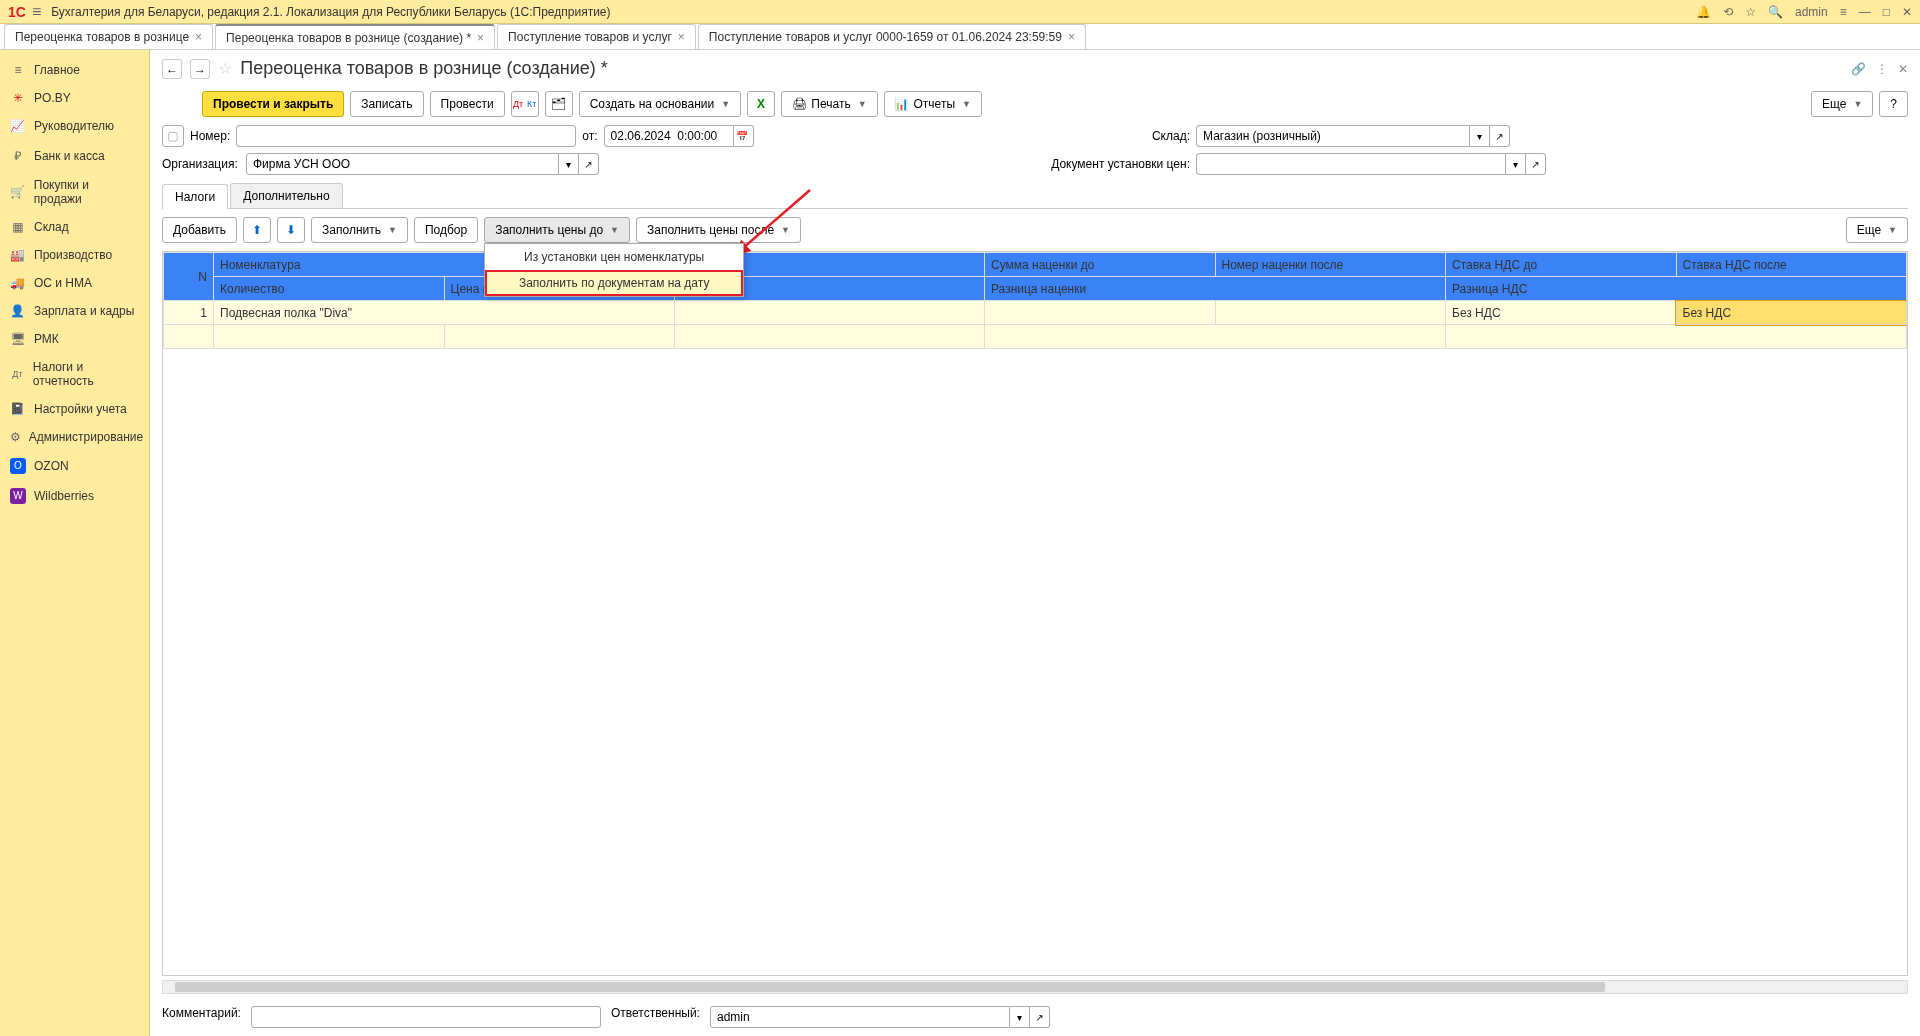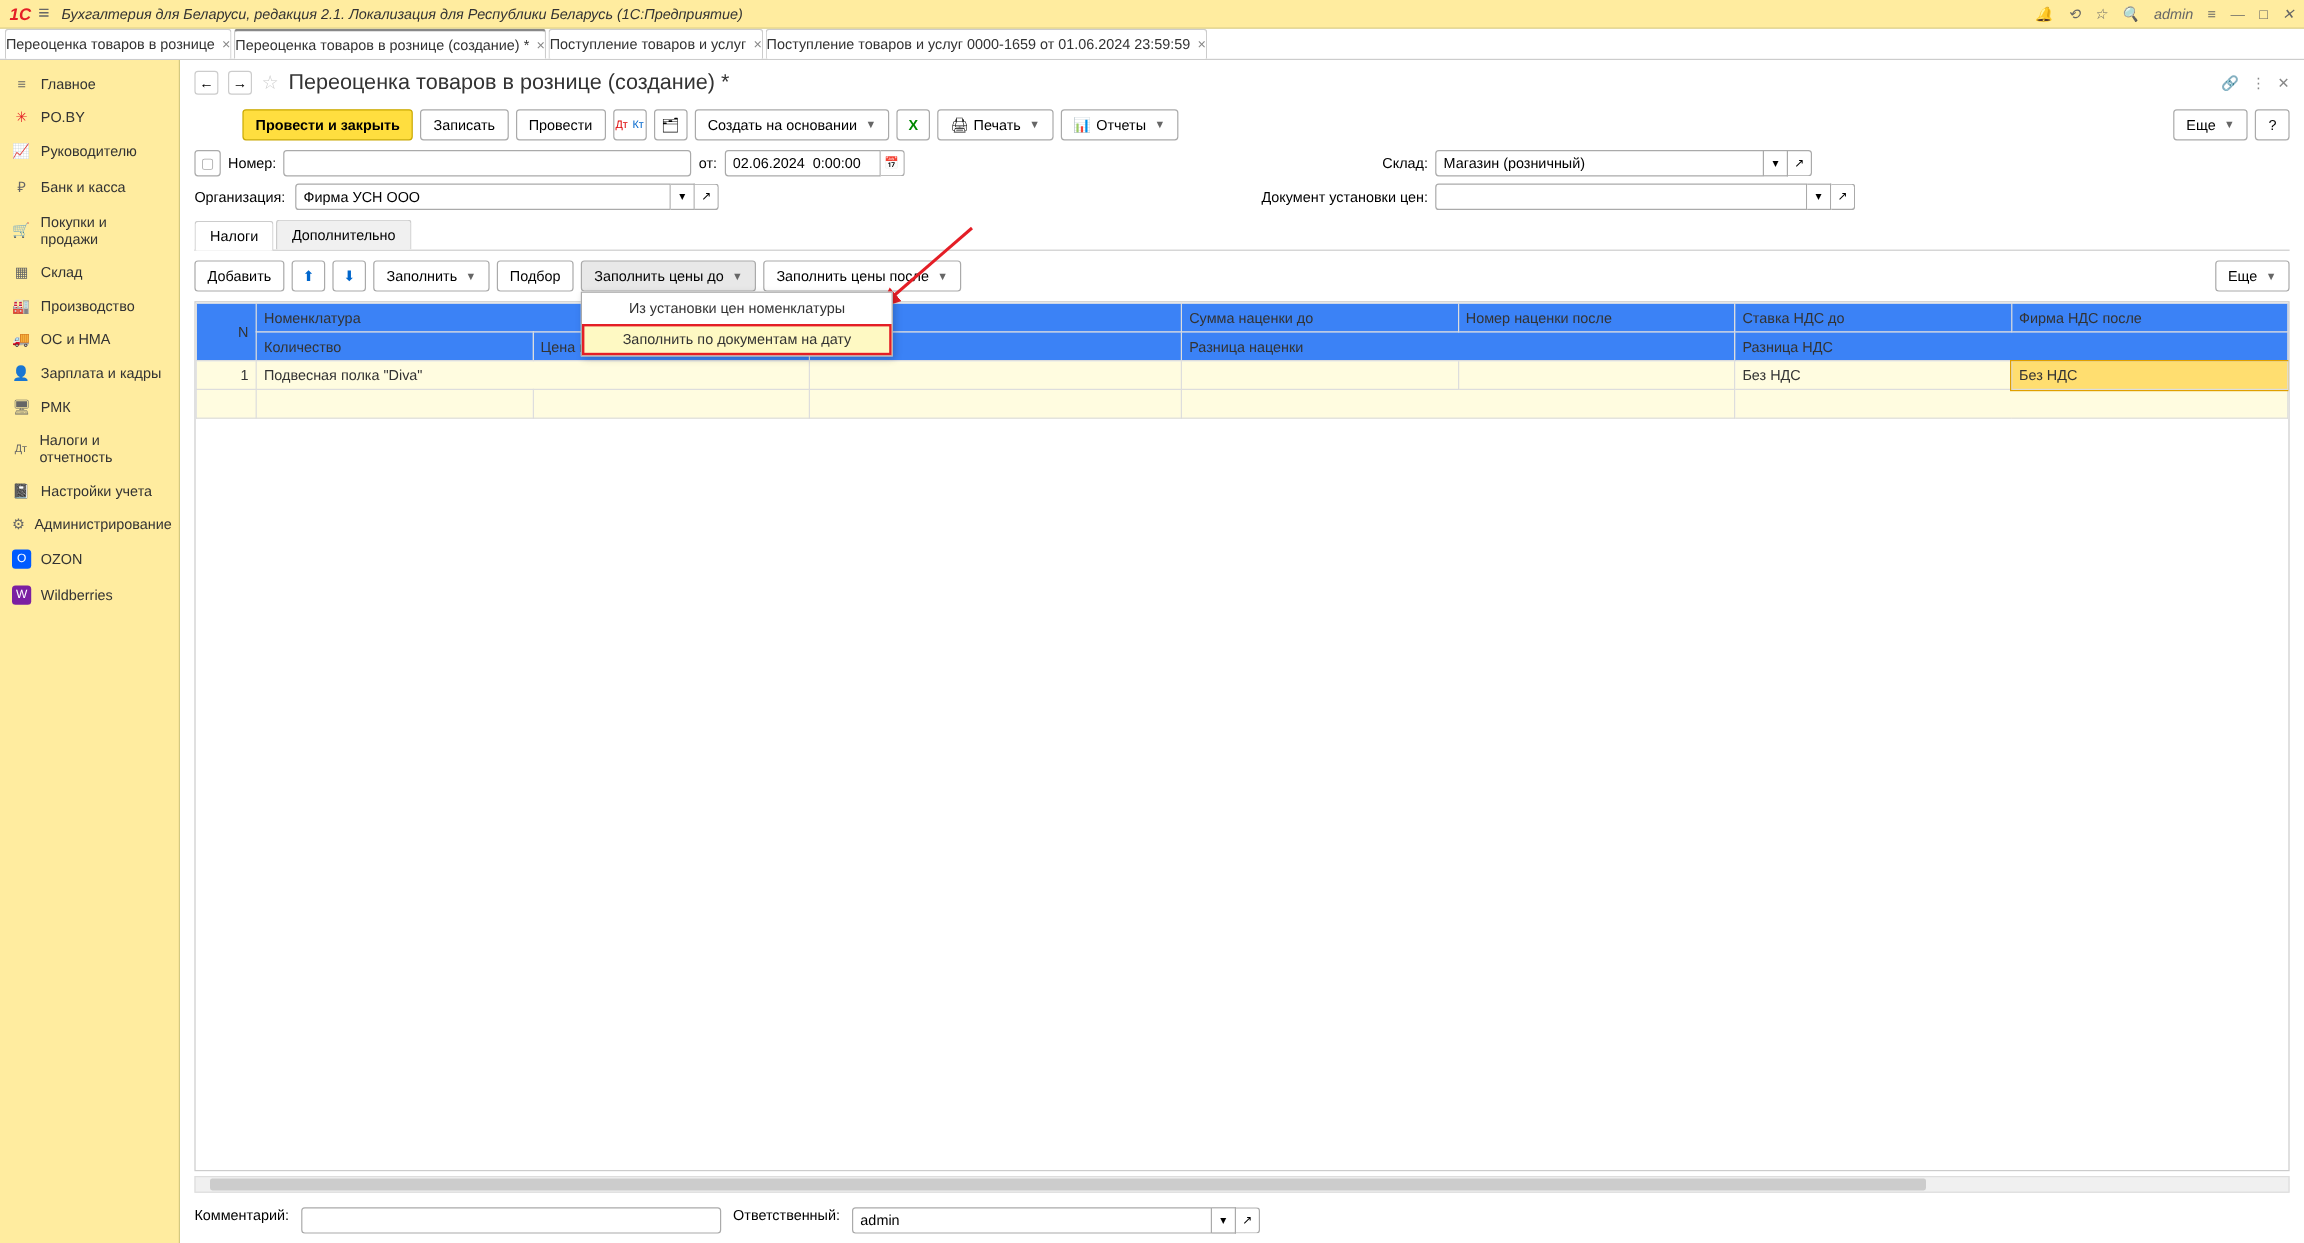--- a/index.html
+++ b/index.html
@@ -1,24 +1,24 @@
 <!DOCTYPE html>
 <html><head>
 <meta charset="utf-8">
 <style>
 * { box-sizing: border-box; margin: 0; padding: 0; font-family: Arial, sans-serif; font-size: 12px; }
 body { background: #fff; }
-.app-header { background: #ffec9f; height: 24px; display: flex; align-items: center; padding: 0 8px; border-bottom: 1px solid #d4c980; font-style: italic; }
+.app-header { background: #ffec9f; height: 24px; display: flex; align-items: center; padding: 0 8px; border-bottom: 1px solid #d4c980; }
 .app-header .logo { color: #e41e26; font-weight: bold; font-size: 14px; margin-right: 6px; }
 .app-header .burger { font-size: 16px; color: #666; margin-right: 10px; cursor: pointer; }
 .app-header .title { color: #333; }
 .app-header .right { margin-left: auto; display: flex; align-items: center; gap: 12px; color: #666; }
 .app-header .right span { cursor: pointer; }
 .tabs-bar { background: #fff; height: 26px; border-bottom: 1px solid #ccc; display: flex; align-items: stretch; padding: 0 4px; }
-.tab { display: flex; align-items: center; padding: 0 0; border: 1px solid #ccc; border-bottom: none; background: #fff; margin-right: 2px; border-radius: 3px 3px 0 0; cursor: pointer; gap: 6px; color: #333; }
+.tab { display: flex; align-items: center; padding: 0 10px; border: 1px solid #ccc; border-bottom: none; background: #fff; margin-right: 2px; border-radius: 3px 3px 0 0; cursor: pointer; gap: 6px; color: #333; }
 .tab.active { background: #fff; border-top: 2px solid #888; }
 .tab .close { color: #888; font-size: 12px; }
 .main { display: flex; height: calc(1036px - 24px - 26px); }
 .sidebar { width: 150px; background: #ffec9f; border-right: 1px solid #d4c980; padding-top: 6px; }
 .sidebar-item { display: flex; align-items: center; padding: 7px 10px; color: #333; cursor: pointer; gap: 8px; }
 .sidebar-item .icon { width: 16px; text-align: center; color: #666; }
 .content { flex: 1; display: flex; flex-direction: column; background: #fff; position: relative; overflow: hidden; }
 .page-header { display: flex; align-items: center; padding: 8px 12px; gap: 8px; }
 .page-header .nav-btn { width: 20px; height: 20px; border: 1px solid #ccc; background: #fff; display: flex; align-items: center; justify-content: center; cursor: pointer; border-radius: 3px; }
 .page-header .star { color: #ccc; font-size: 16px; }
@@ -290,21 +290,21 @@
     <div class="table-wrap">
       <table class="data-table">
         <thead>
           <tr>
             <th rowspan="2" class="row-n">N</th>
             <th colspan="2">Номенклатура</th>
             <th style="width:310px"></th>
             <th>Сумма наценки до</th>
             <th>Номер наценки после</th>
             <th>Ставка НДС до</th>
-            <th>Фирма НДС после</th>
+            <th>Ставка НДС после</th>
           </tr>
           <tr>
             <th>Количество</th>
             <th>Цена поступления</th>
             <th></th>
             <th colspan="2">Разница наценки</th>
             <th colspan="2">Разница НДС</th>
           </tr>
         </thead>
         <tbody>

